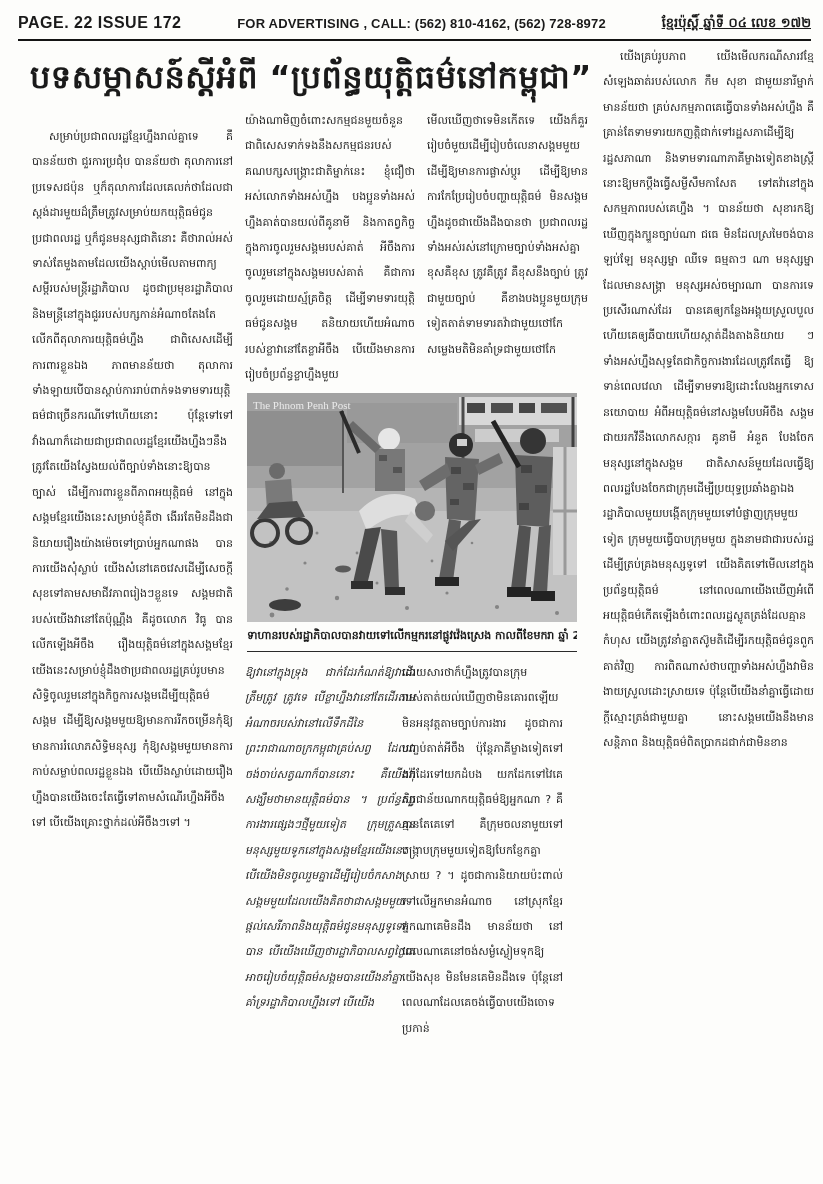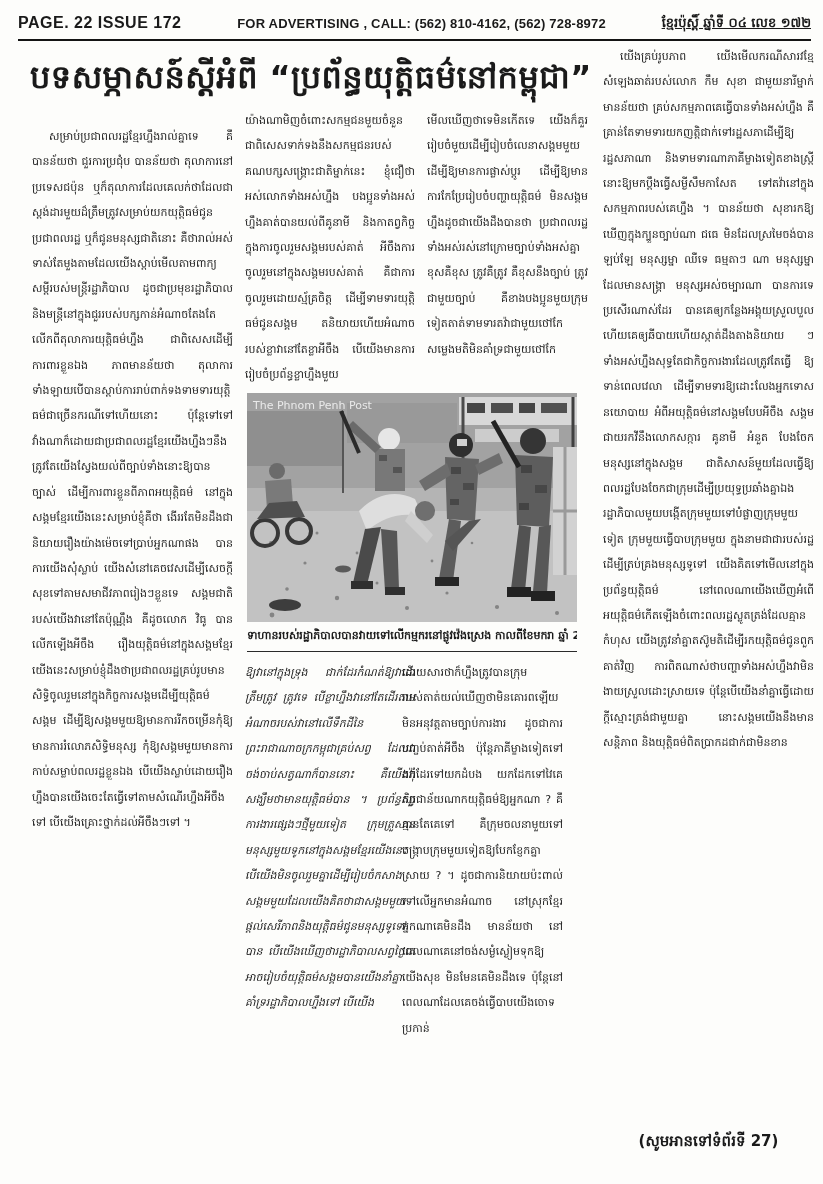--- a/index.html
+++ b/index.html
@@ -40,21 +40,21 @@
   .col.indent{text-indent:17px;}
   .col1{left:32px;top:124px;width:201px;height:1052px;}
   .col2top{left:245px;top:108px;width:170px;height:282px;}
   .col3top{left:427px;top:108px;width:161px;height:282px;}
   .col2bot{left:245px;top:660px;width:170px;height:498px;font-style:italic;}
   .col3bot{left:402px;top:660px;width:161px;height:498px;}
   .col4{left:603px;top:44px;width:211px;height:1080px;}
   
   .photo{
     position:absolute;left:247px;top:393px;width:330px;height:229px;
-    background:#a16207;overflow:hidden;
+    background:#a16207;overflow:hidden;font-family:Liberation Serif, serif;
   }
   .photo svg{display:block;width:100%;height:100%;}
   .caption{
     position:absolute;left:247px;top:626px;width:330px;height:25px;
     font-size:11px;font-weight:600;text-align:center;line-height:20px;
     border-bottom:1px solid #2a2a2a;
     overflow:hidden;white-space:nowrap;
   }
   
   .continuation{
@@ -181,15 +181,14 @@
       </g>
 
       <line x1="94" y1="18" x2="112" y2="60" stroke="#2b2b2b" stroke-width="4"></line>
 
       <text x="6" y="16" font-size="11" fill="#f2f2f2" opacity="0.9">The Phnom Penh Post</text>
     </svg>
   </div>
 
   <div class="caption">ទាហានរបស់រដ្ឋាភិបាលបានវាយទៅលើកម្មករនៅផ្លូវវ៉េងស្រេង កាលពីខែមករា ឆ្នាំ 2014</div>
 
-  <div class="continuation">(សូមអានទៅទំព័រទី 27)</div>
 
 </div>
 
 </body></html>

